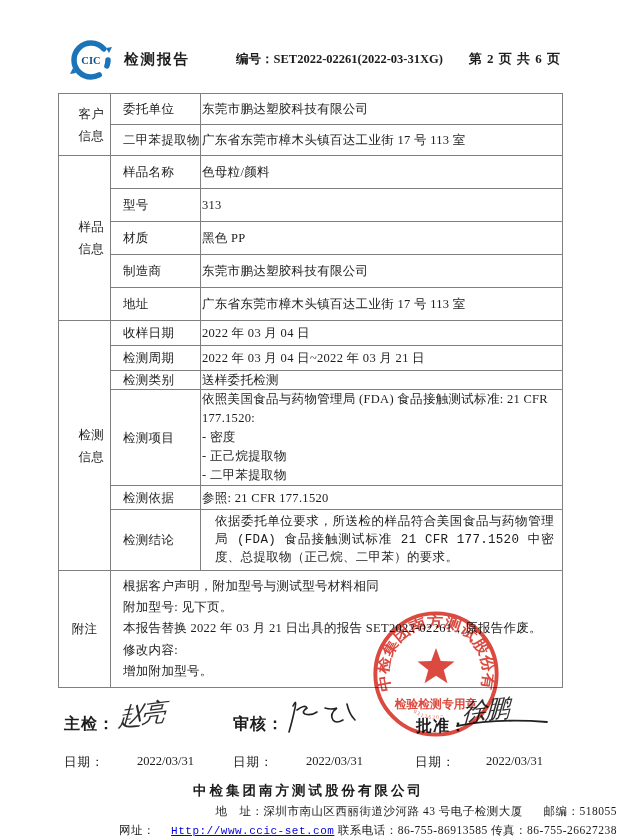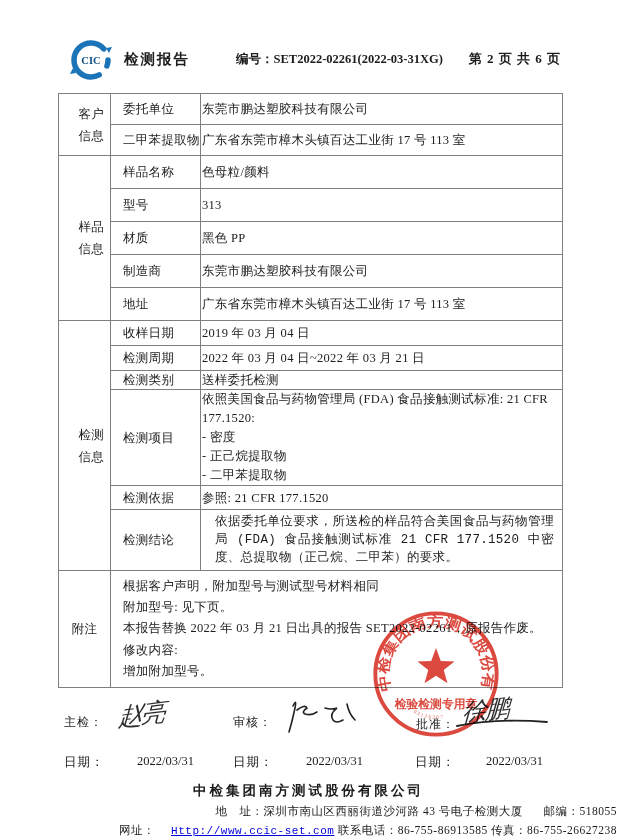--- a/index.html
+++ b/index.html
@@ -30,21 +30,21 @@
   .mline { display:block; line-height:19px; }
   td.notes-cell { padding:4px 10px 4px 12px; }
   td.notes-cell .mline { line-height:19.2px; margin:2px 0; }
   .h30 { height:31px; } .h33 { height:33px; } .h25 { height:25px; }
   .h23 { height:14px; } .h95 { height:95px; } .h24 { height:24px; }
   .h56 { height:56px; } .h89 { height:89px; }
   td.just { text-align:justify; padding:3px 8px 3px 14px; line-height:18.5px;font-family:Liberation Mono, monospace; }
 
   
   .sig-area { position:absolute; top:0; left:0; width:617px; height:840px; pointer-events:none; }
-  .sig-label { position:absolute; font-size:12px; letter-spacing:1px; }
+  .sig-label { position:absolute; font-size:16px; letter-spacing:1px;font-weight:bold; }
   .sig-name { position:absolute; font-size:25px; font-style:italic; opacity:.92;
               transform:rotate(-7deg) skewX(-10deg); letter-spacing:-2px; white-space:nowrap; }
   .date-label { position:absolute; font-size:12.5px; letter-spacing:1px; }
   .date-val { position:absolute; font-size:12.5px; }
 
   
   .stamp { position:absolute; left:371px; top:593px; width:130px; height:130px;
            mix-blend-mode:multiply; opacity:.92; }
 
   
@@ -110,21 +110,21 @@
       <td class="lab">地址</td>
       <td class="val">广东省东莞市樟木头镇百达工业街 17 号 113 室</td>
     </tr>
 
     <tr class="h25">
       <td class="sec" rowspan="6">
         <span class="sec-line">检测</span>
         <span class="sec-line">信息</span>
       </td>
       <td class="lab">收样日期</td>
-      <td class="val">2019 年 03 月 04 日</td>
+      <td class="val">2022 年 03 月 04 日</td>
     </tr>
     <tr class="h25">
       <td class="lab">检测周期</td>
       <td class="val">2022 年 03 月 04 日~2022 年 03 月 21 日</td>
     </tr>
     <tr class="h23">
       <td class="lab">检测类别</td>
       <td class="val">送样委托检测</td>
     </tr>
     <tr class="h95">

